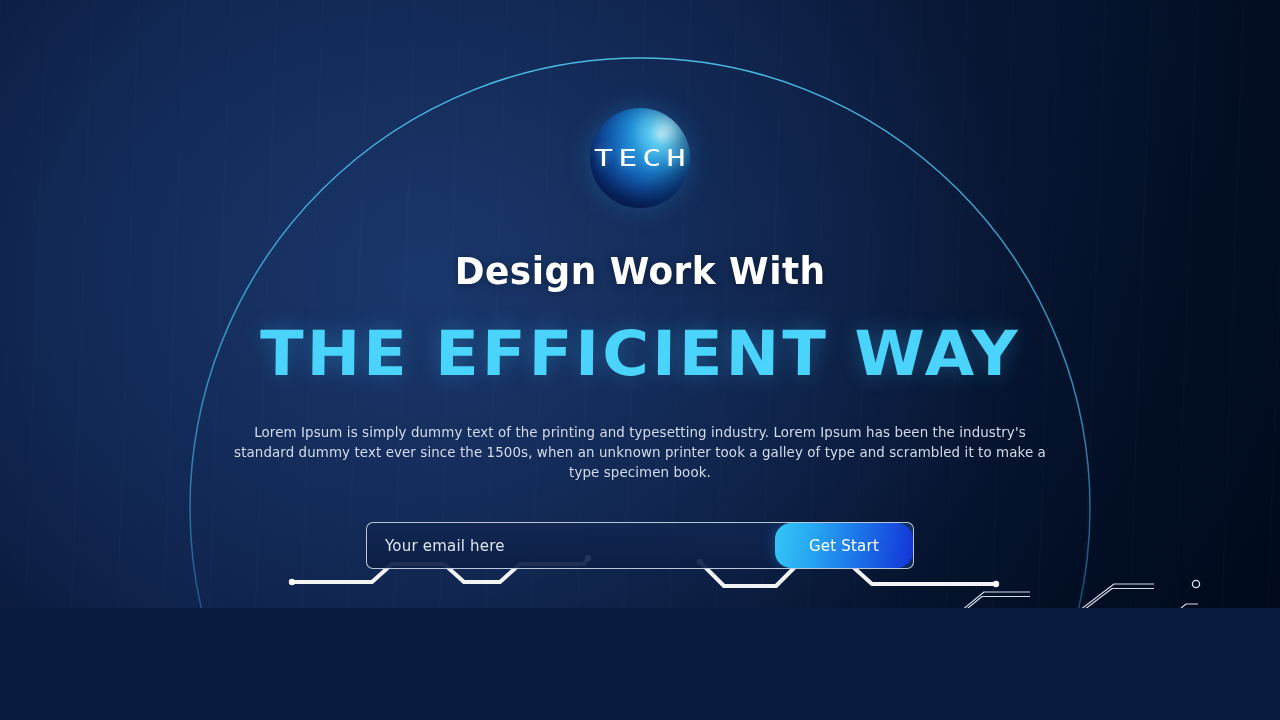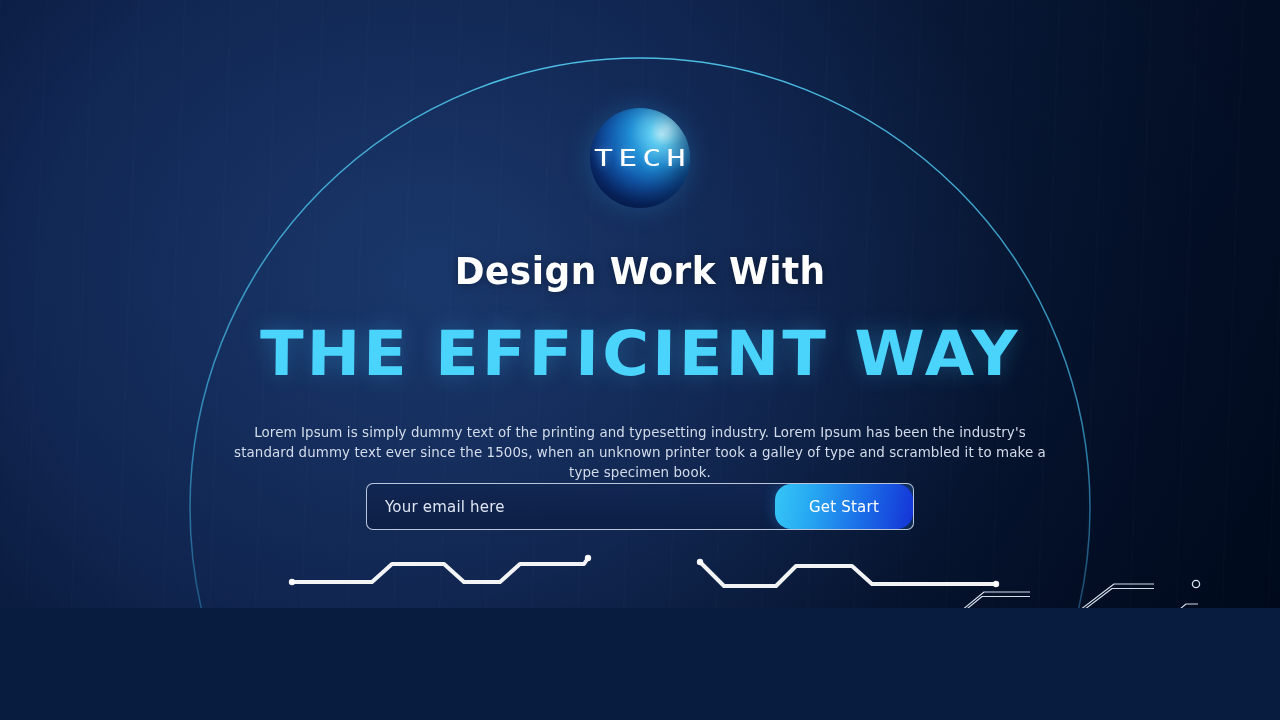--- a/index.html
+++ b/index.html
@@ -116,20 +116,21 @@
     margin-top:33px;
     width:812px; text-align:center;
     font-size:13.4px; line-height:20px;
     color:#d3dcea; font-weight:400;
     font-family:"DejaVu Sans", sans-serif;
     letter-spacing:.1px;
   }
 
   
   .form-row {
+    margin-top:39px;
     width:548px; height:47px;
     display:flex; align-items:stretch;
     border:1px solid rgba(226,236,250,0.82);
     border-radius:7px;
     background:linear-gradient(180deg, rgba(17,39,82,.88), rgba(12,30,68,.92));
     overflow:hidden;
   }
   .email-input {
     flex:1; border:0; outline:0; background:transparent;
     color:#ffffff; font-size:15px; padding:0 18px;

